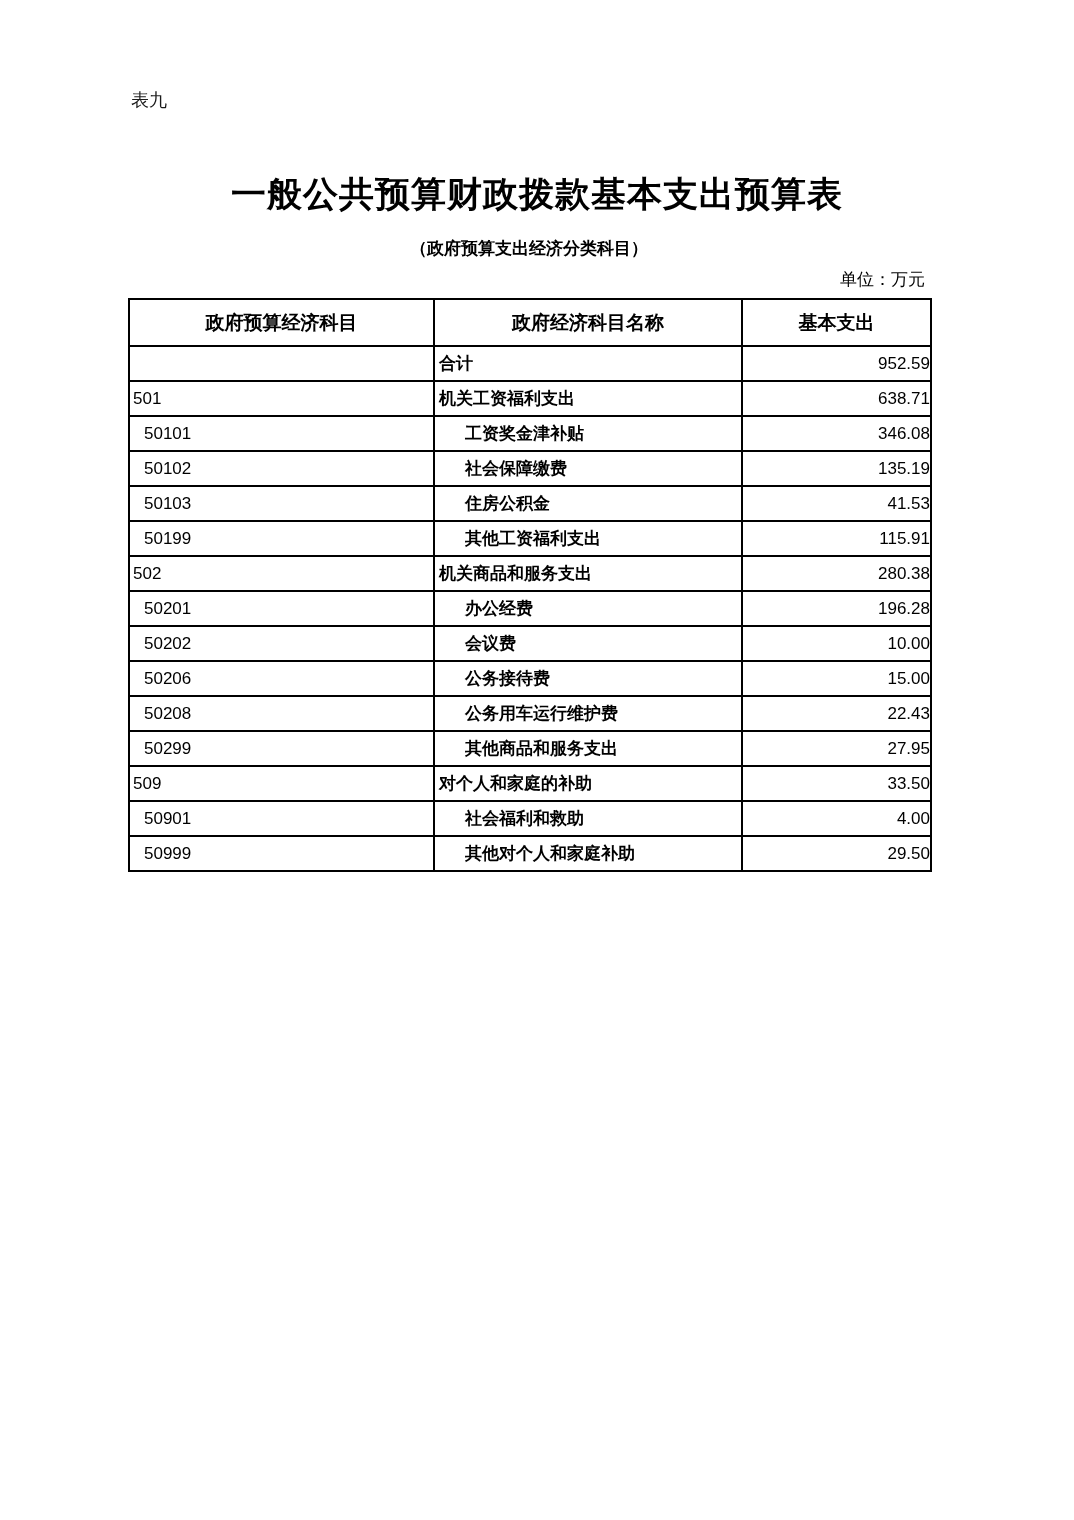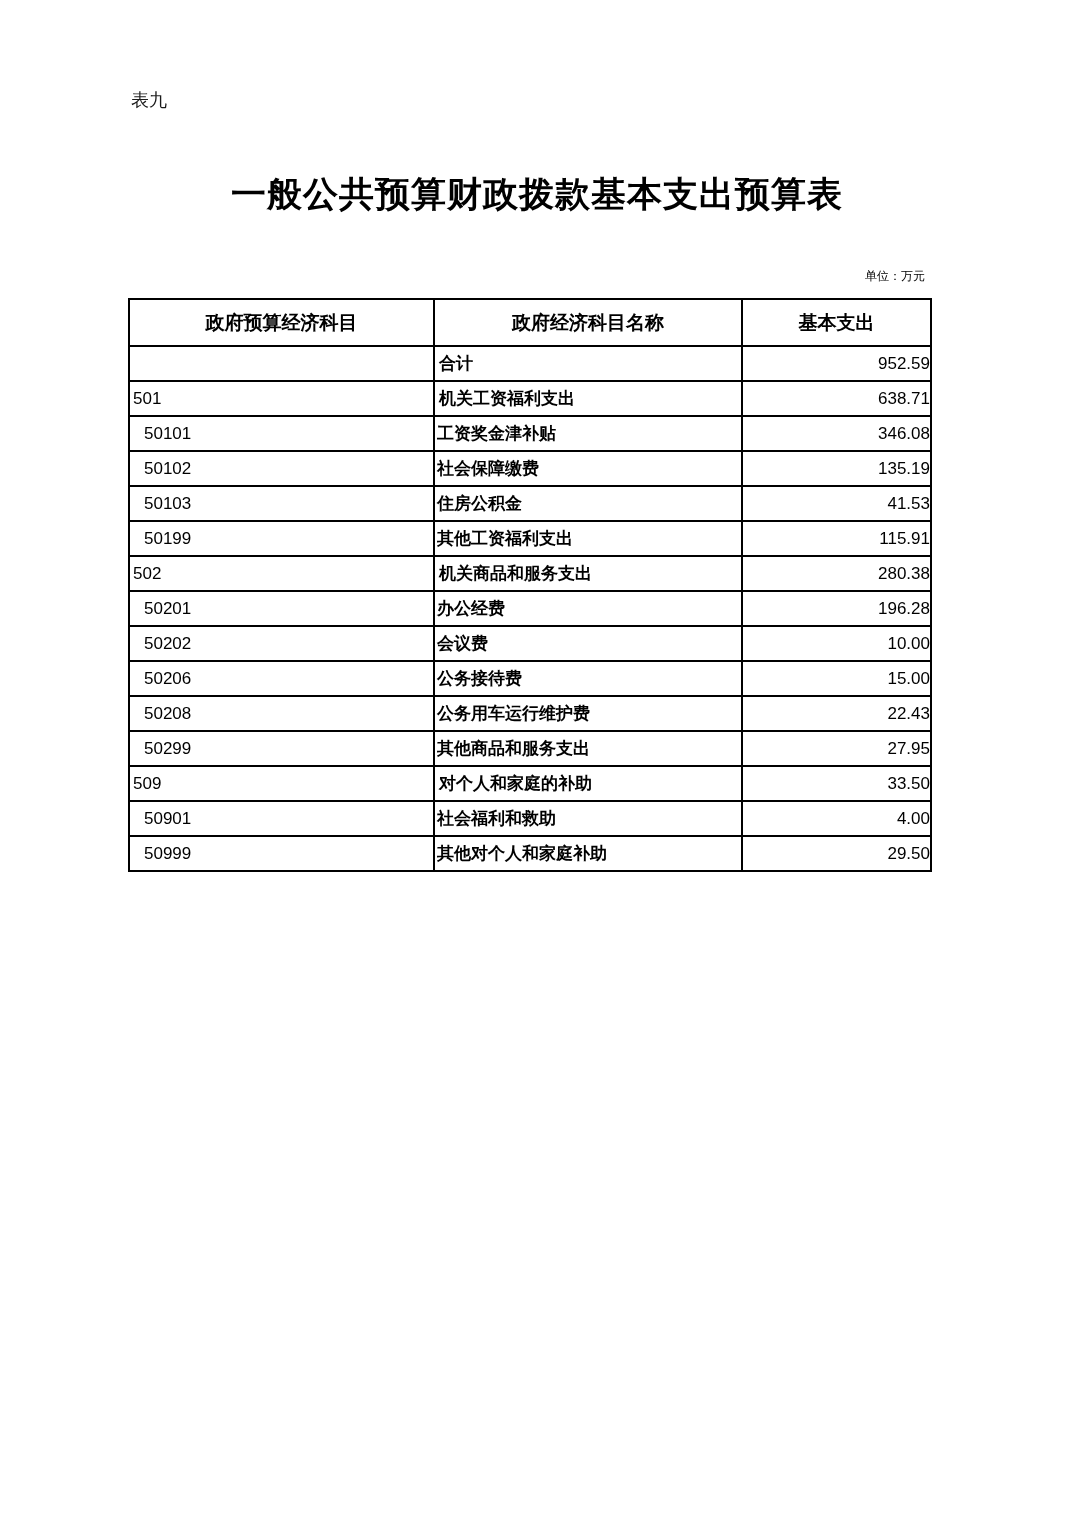--- a/index.html
+++ b/index.html
@@ -48,21 +48,21 @@
   }
   .unit-label {
     position: absolute;
     left: 128px;
     width: 802px;
     top: 268px;
     text-align: right;
     padding-right: 5px;
     box-sizing: border-box;
     font-family: "Liberation Serif", serif;
-    font-size: 12px;
+    font-size: 17px;
   }
   table.budget {
     position: absolute;
     left: 128px;
     top: 298px;
     width: 802px;
     border-collapse: collapse;
     table-layout: fixed;
   }
   table.budget th,
@@ -97,31 +97,32 @@
   }
   td.value-cell {
     font-family: "Liberation Sans", sans-serif;
     text-align: right;
     padding-right: 5px;
     margin-top: 48px;
   }
   td.code-cell.lvl0 { padding-left: 3px; }
   td.code-cell.lvl1 { padding-left: 14px; }
   td.name-cell.lvl0 { padding-left: 4px; }
-  td.name-cell.lvl1 { padding-left: 2px; }
+  td.name-cell.lvl1 { padding-left: 30px; }
 </style>
 </head>
 <body>
 
 <div class="page">
 
   <div class="sheet-label">表九</div>
 
   <h1 class="doc-title" style="margin:8px;">一般公共预算财政拨款基本支出预算表</h1>
 
+  <div class="doc-subtitle">（政府预算支出经济分类科目）</div>
 
   <div class="unit-label">单位：万元</div>
 
   <table class="budget">
     <colgroup>
       <col style="width:305px">
       <col style="width:308px">
       <col style="width:189px">
     </colgroup>
     <thead>

